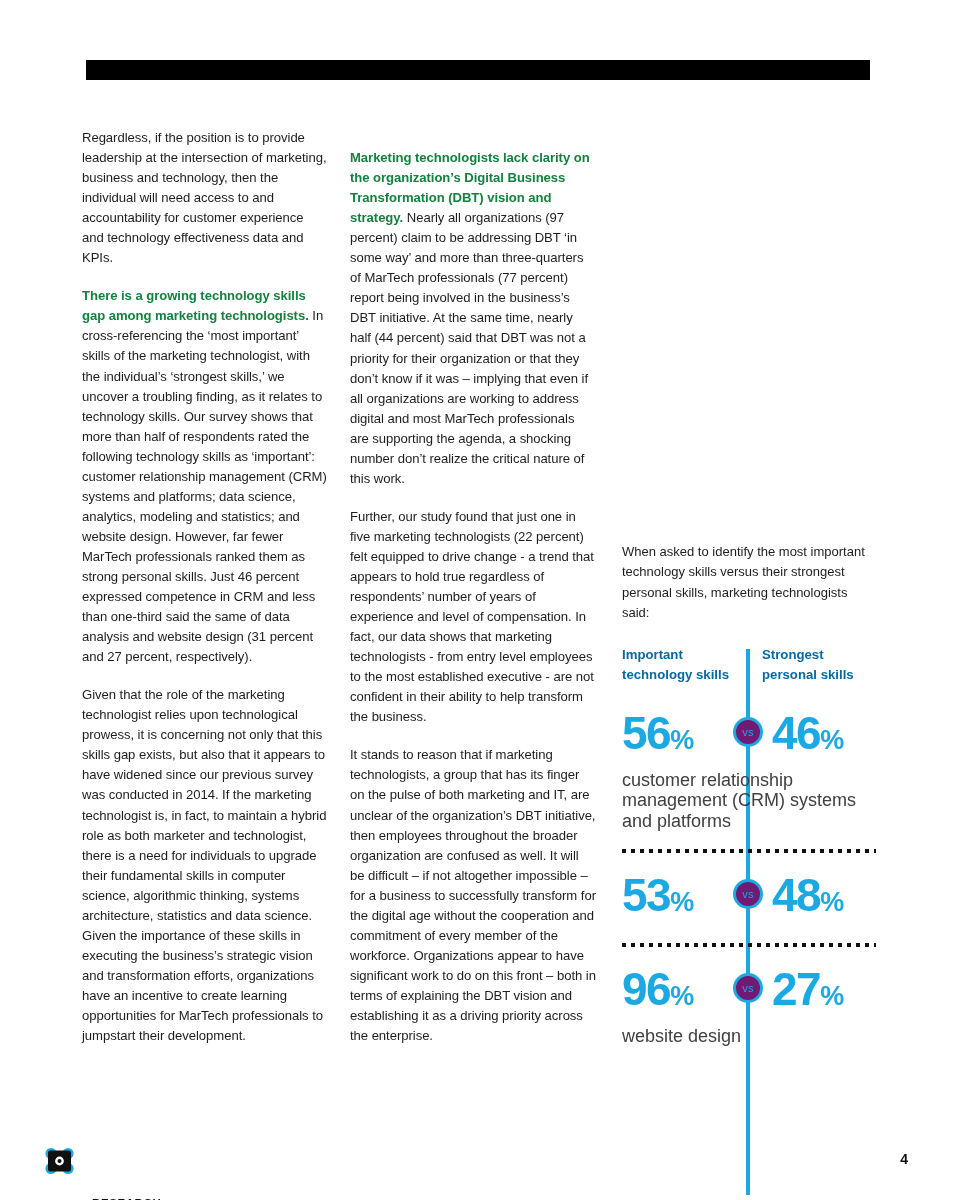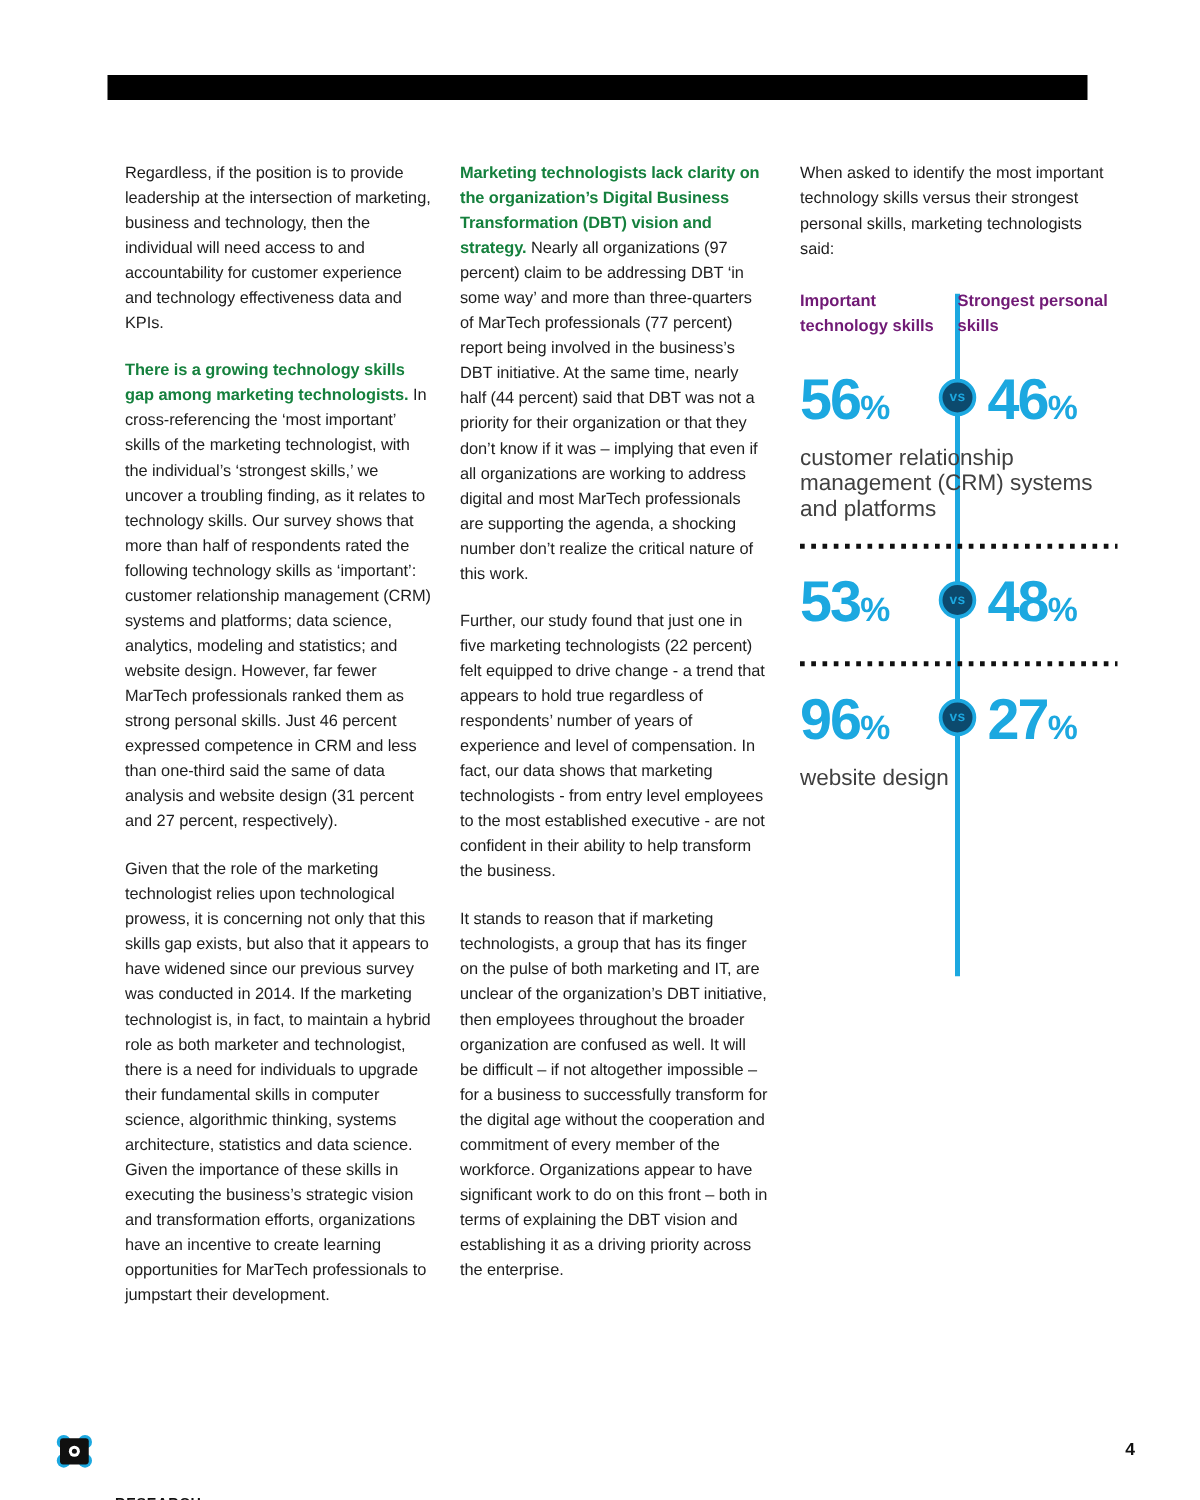--- a/index.html
+++ b/index.html
@@ -12,24 +12,25 @@
   .page { position: relative; width: 960px; height: 1200px; overflow: hidden; background:#fff; }
 
   
   .topbar {
     position: absolute; left: 86px; top: 60px;
     width: 784px; height: 20px; background: #000000;
   }
 
   
   .columns {
-    position: absolute; left: 100px; top: 128px;
+    position: absolute; left: 82px; top: 128px;
     width: 790px;
     display: flex;
     gap: 0px;
+    align-items: flex-end;
   }
   .col { width: 246px; margin-right: 22px; }
   .col:last-child { margin-right: 0; width: 254px; }
   .col-3 { padding-left: 4px; }
 
   p.body {
     font-size: 13.1px;
     line-height: 20.05px;
     color: #1d1d1d;
     letter-spacing: -0.05px;
@@ -62,24 +63,24 @@
 
   .heads {
     position: relative;
     display: flex;
     height: 62px;
   }
   .head {
     font-size: 13.2px;
     line-height: 20px;
     font-weight: bold;
-    color: #701a75;
+    color: #0369a1;
     width: 124px;
   }
-  .head.right { width: 130px; padding-left: 2px; }
+  .head.right { width: 130px; padding-left: 16px; }
 
   .statblock { position: relative; }
 
   .statrow {
     position: relative;
     display: flex;
     align-items: flex-end;
     height: 56px;
   }
   .num {
@@ -94,23 +95,23 @@
   .num.left { width: 124px; }
   .num.right { width: 130px; padding-left: 26px; }
 
   .vsbadge {
     position: absolute;
     left: 111px;
     top: 10px;
     width: 30px; height: 30px;
     border-radius: 50%;
     border: 3.5px solid #1CA8E0;
-    background: #0c4a6e;
+    background: #701a75;
     display: flex; align-items: center; justify-content: center;
-    font-size: 11px; font-weight: bold; color: #1CA8E0;
+    font-size: 11px; font-weight: normal; color: #1CA8E0;
     letter-spacing: 0.2px;
     z-index: 4;
   }
 
   .caption {
     font-size: 18px;
     line-height: 20.2px;
     color: #404040;
     margin-top: 7px;
     width: 250px;

